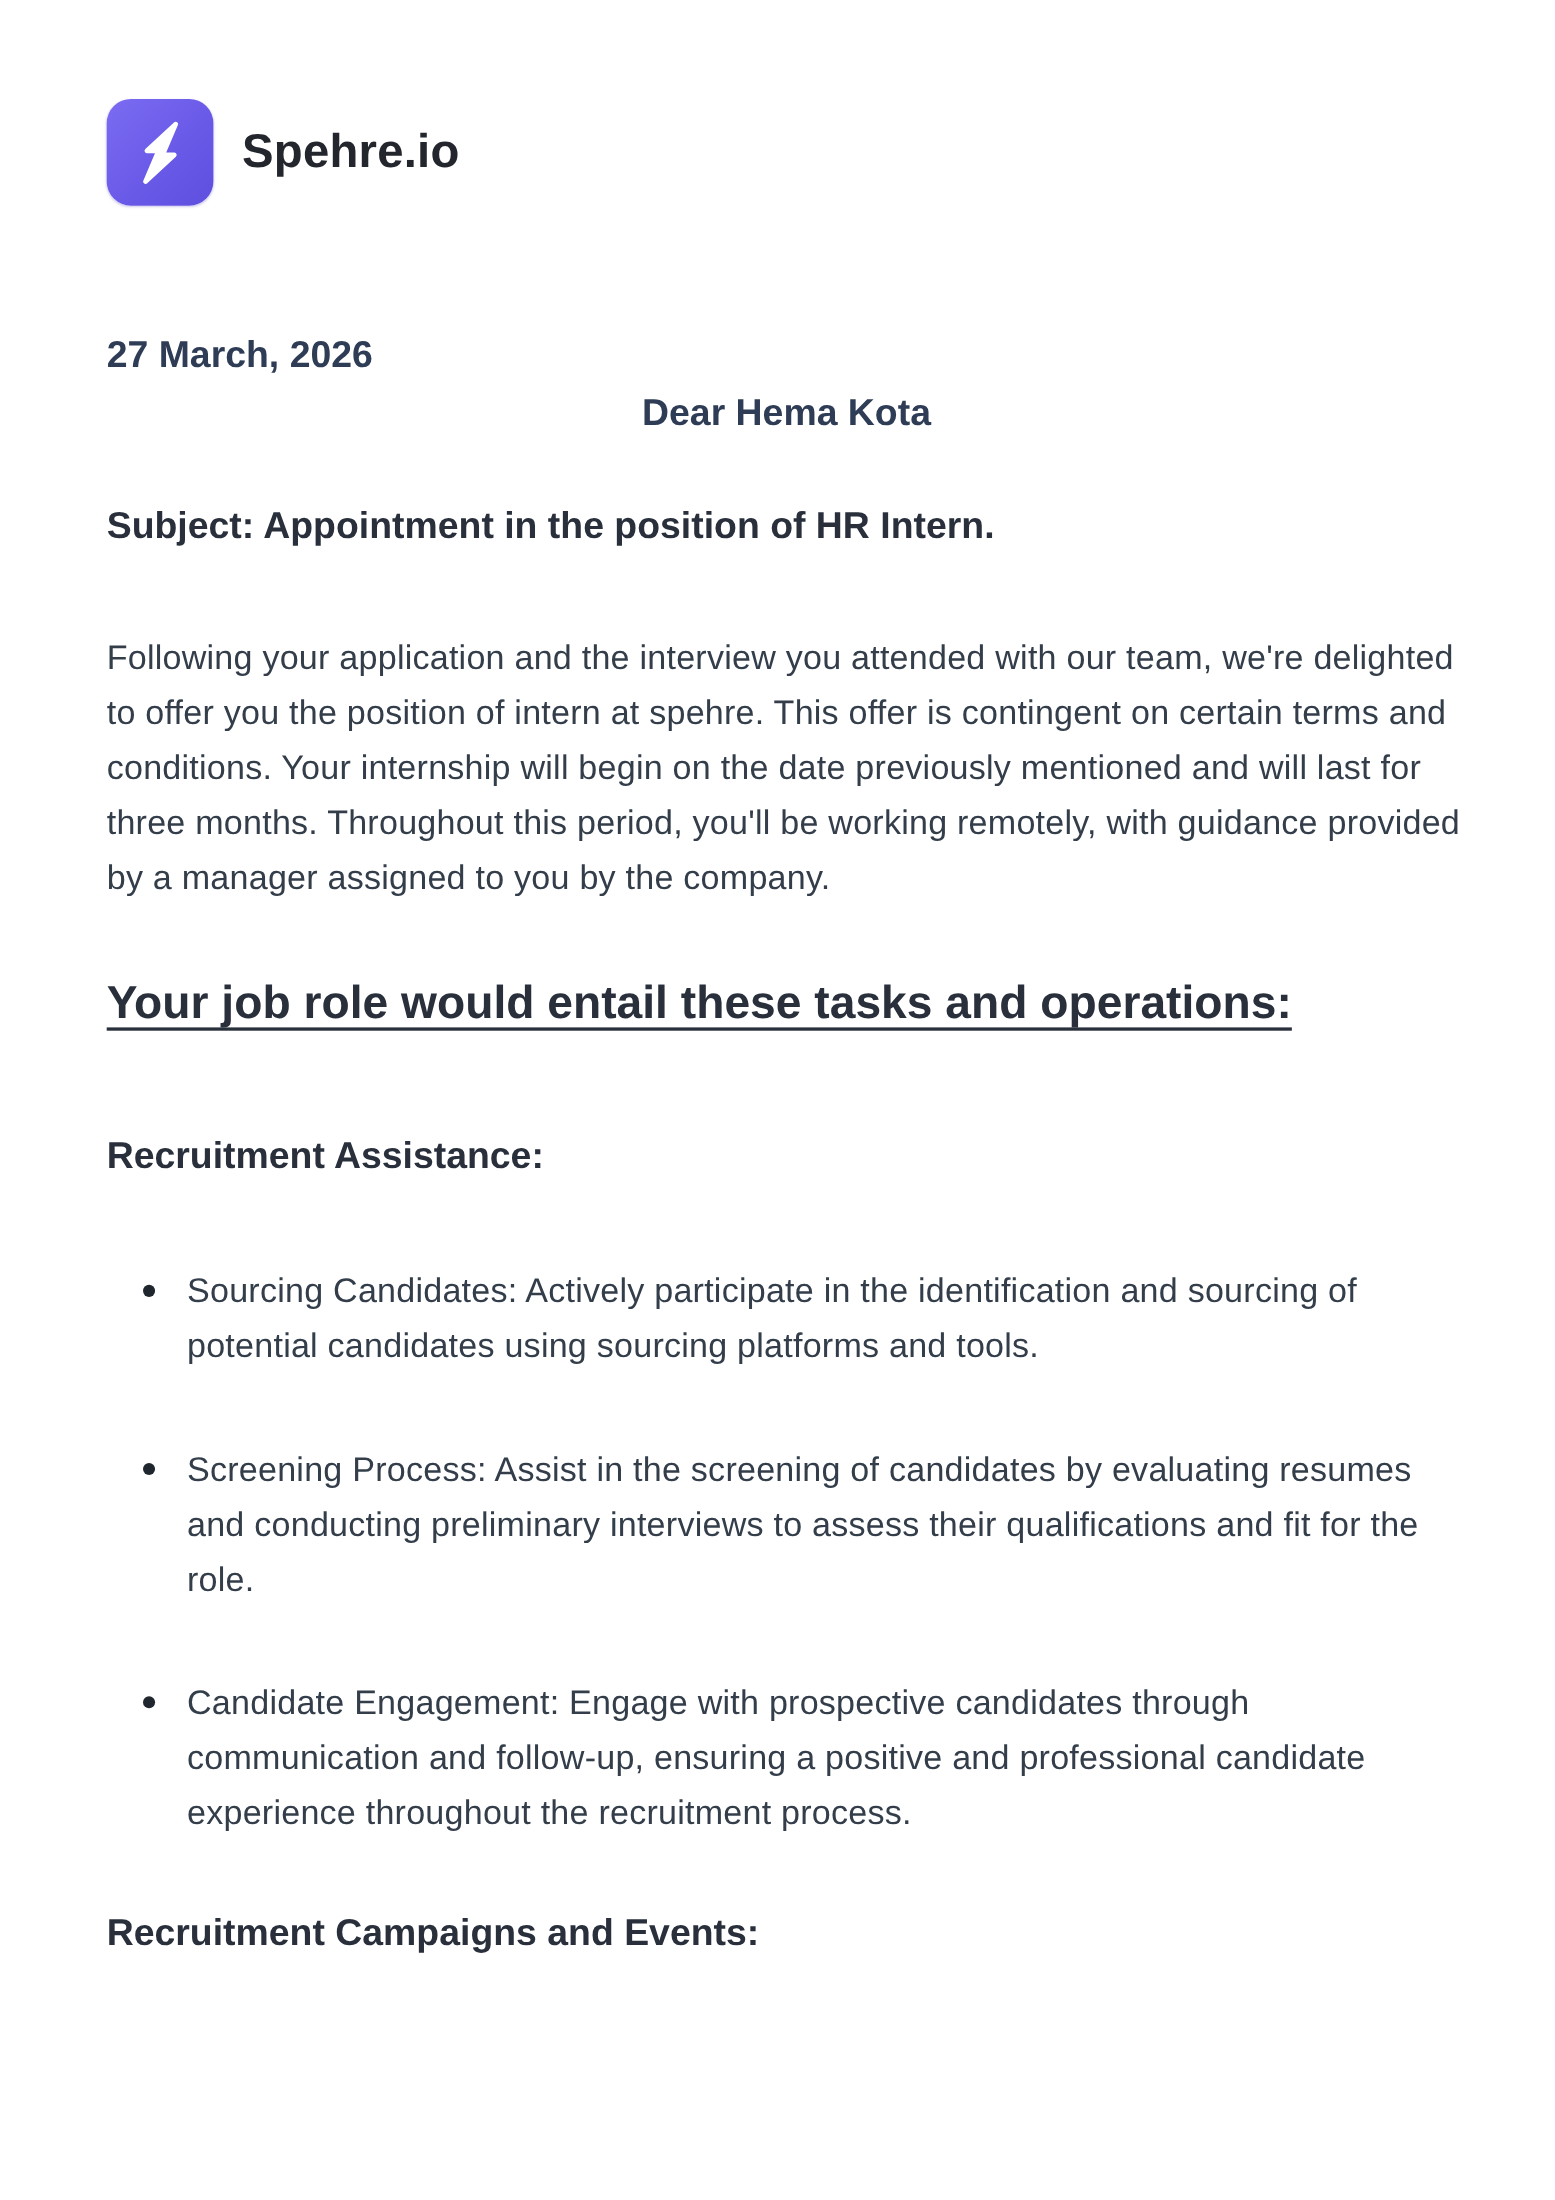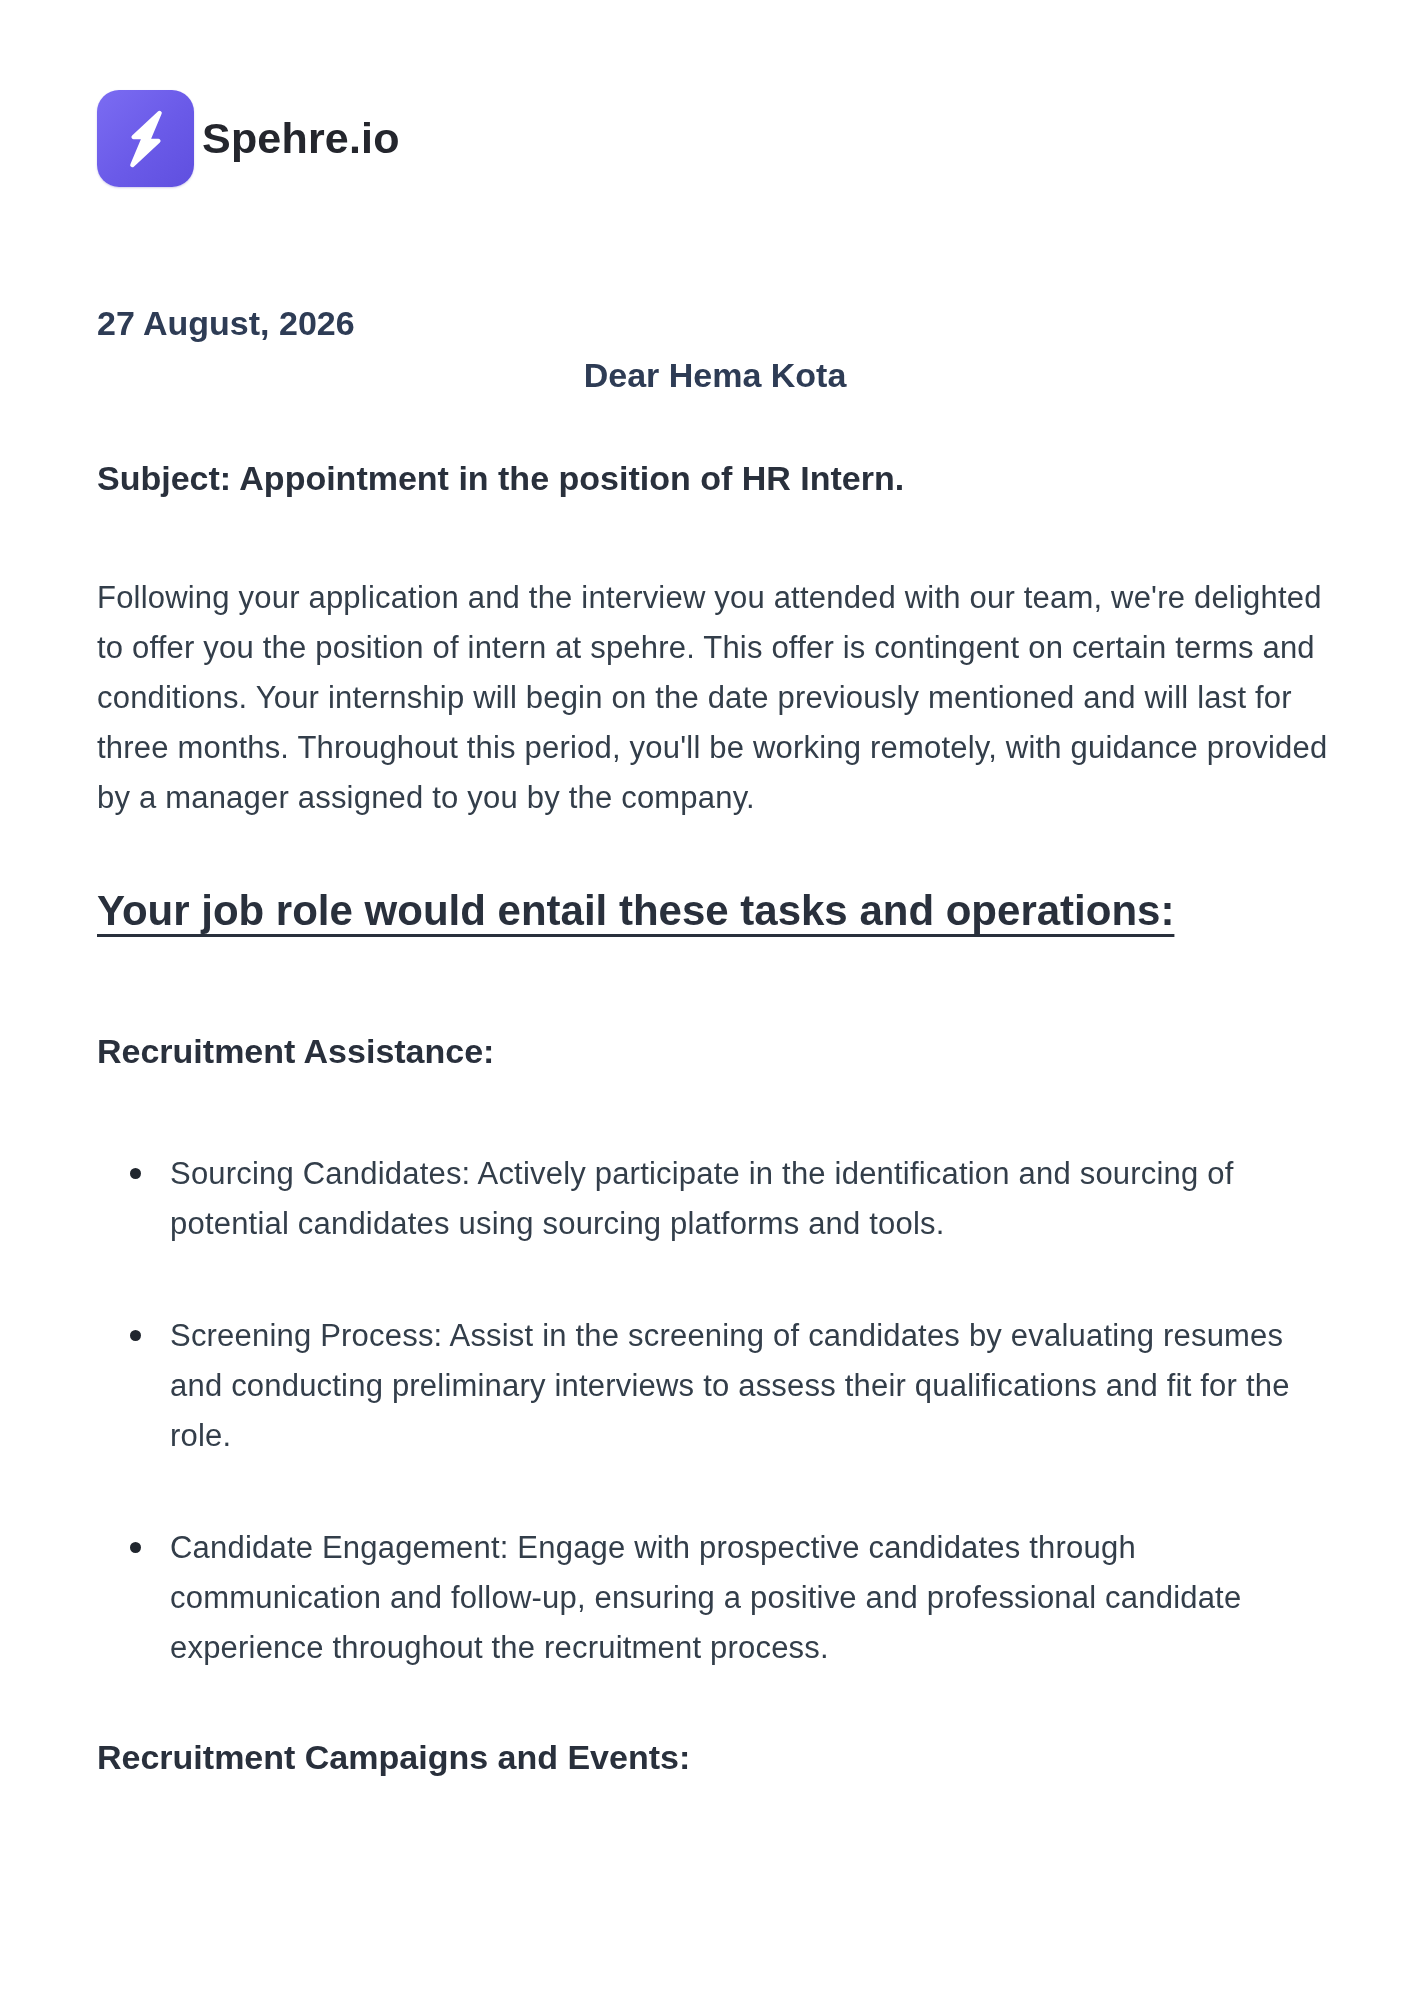--- a/index.html
+++ b/index.html
@@ -15,21 +15,21 @@
   .page {
     padding: 90px 80px 0 97px;
   }
   .content {
     width: 1236px;
   }
   
   .brand-row {
     display: flex;
     align-items: center;
-    gap: 8px;
+    gap: 26px;
   }
   .logo-badge {
     width: 97px;
     height: 97px;
     border-radius: 22px;
     background: linear-gradient(135deg, #7b6cf2 0%, #6a5ae8 55%, #5f4fdf 100%);
     display: flex;
     align-items: center;
     justify-content: center;
     flex: 0 0 auto;
@@ -125,21 +125,21 @@
 
     <div class="brand-row">
       <div class="logo-badge">
         <svg viewBox="0 0 100 100" aria-hidden="true">
           <polygon points="72,8 30,47 47,47 28,92 70,53 53,53" fill="#ffffff" stroke="#ffffff" stroke-width="7" stroke-linejoin="round"></polygon>
         </svg>
       </div>
       <div class="wordmark">Spehre.io</div>
     </div>
 
-    <div class="date-block">27 August, 2026</div>
+    <div class="date-block">27 March, 2026</div>
     <div class="greeting">Dear Hema Kota</div>
 
     <div class="subject">Subject: Appointment in the position of HR Intern.</div>
 
     <p class="intro">Following your application and the interview you attended with our team, we're delighted to offer you the position of intern at spehre. This offer is contingent on certain terms and conditions. Your internship will begin on the date previously mentioned and will last for three months. Throughout this period, you'll be working remotely, with guidance provided by a manager assigned to you by the company.</p>
 
     <div class="section-heading">Your job role would entail these tasks and operations:</div>
 
     <div class="subsection-heading">Recruitment Assistance:</div>
 

